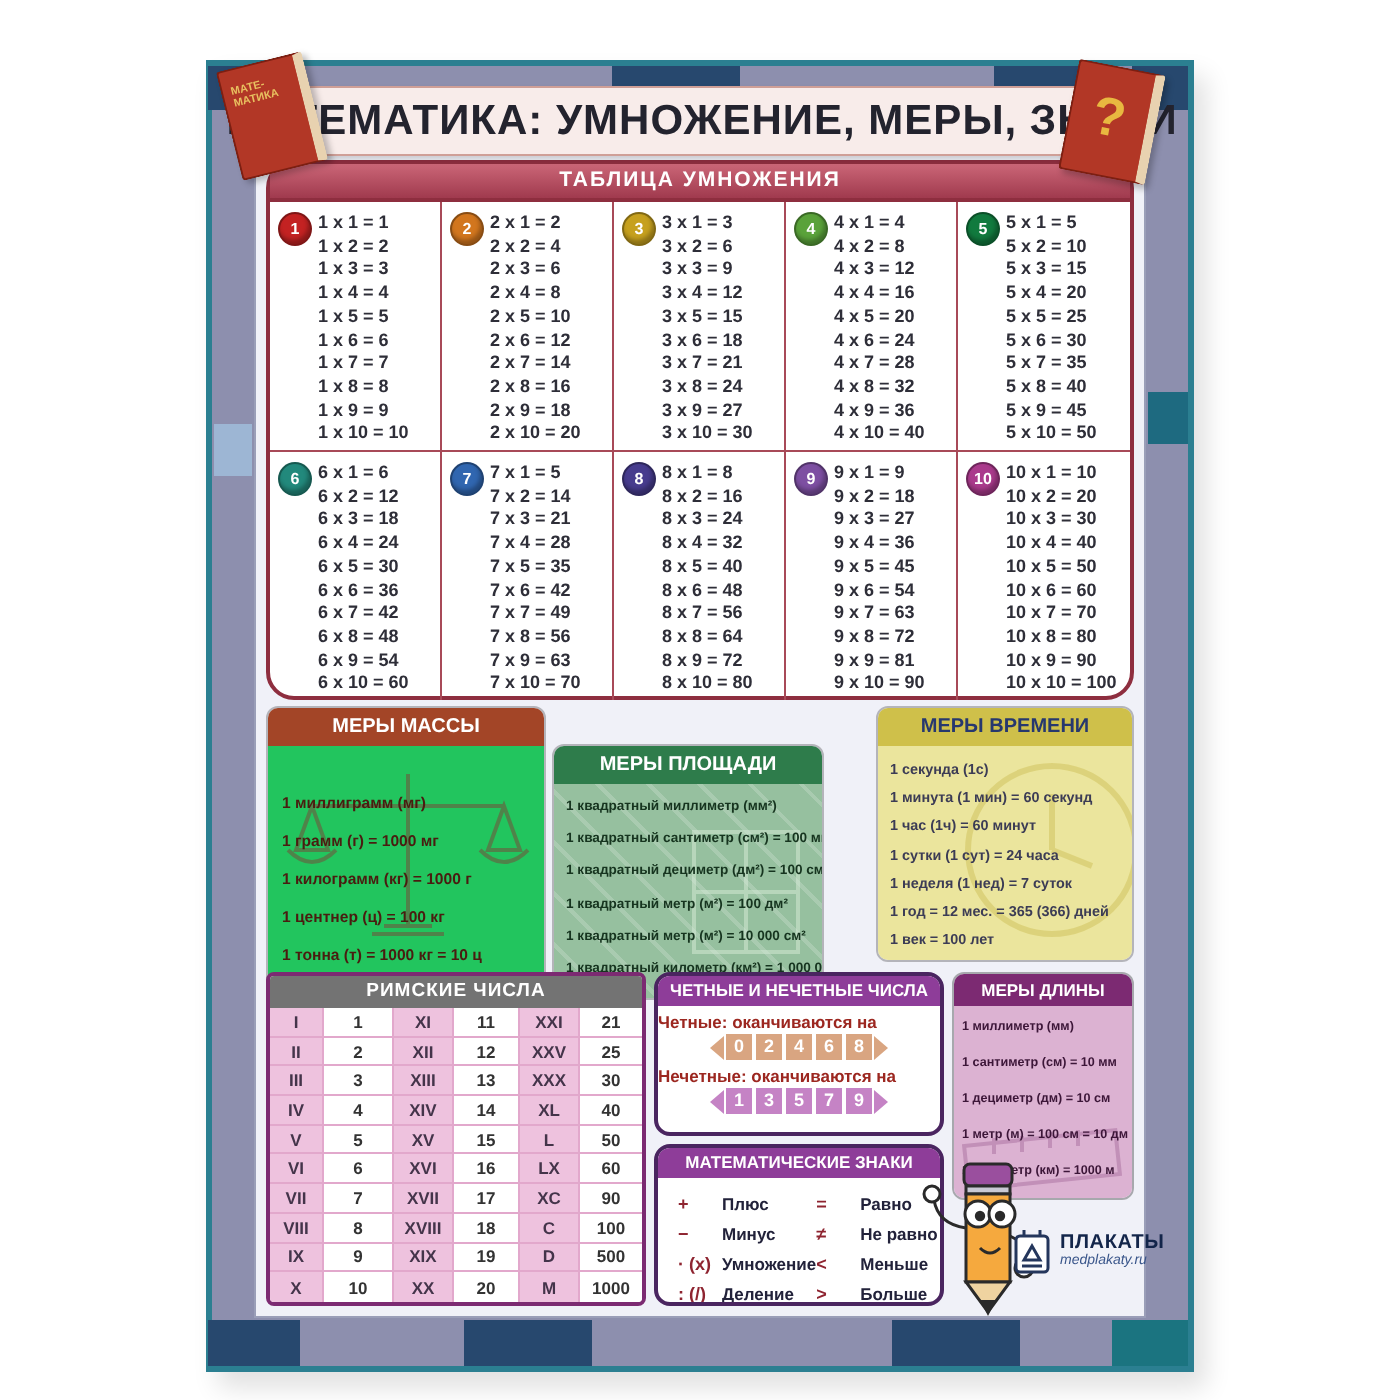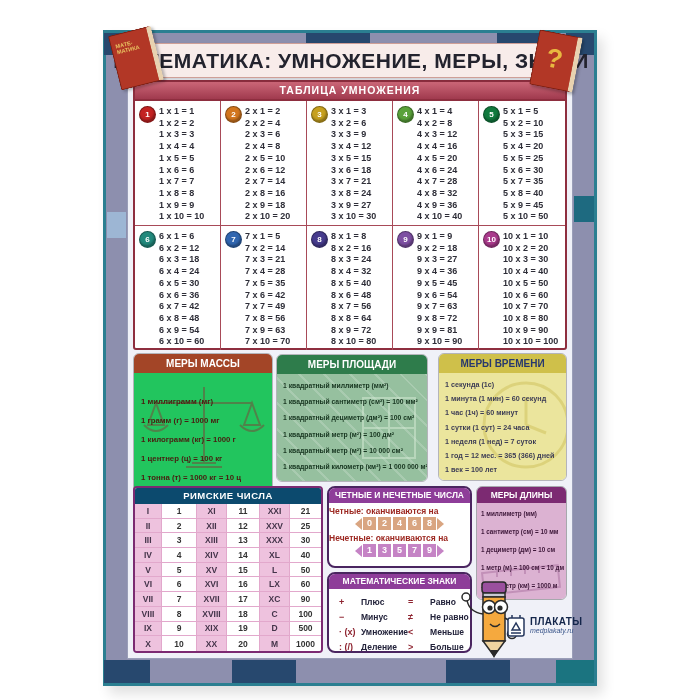--- a/index.html
+++ b/index.html
@@ -21,21 +21,21 @@
   .book{position:absolute;width:44px;height:56px;background:#b23726;border:1px solid #7c1f12;
         border-right:5px solid #e8d2b0;box-sizing:border-box;z-index:7;border-radius:2px;
         box-shadow:2px 2px 3px rgba(0,0,0,.25);}
   .book-left{left:114px;top:30px;transform:rotate(-14deg);}
   .book-right{left:534px;top:33px;transform:rotate(11deg);}
   .book-left span{display:block;margin:8px 2px 0 4px;font-size:5.5px;font-weight:bold;color:#e8c160;
                   line-height:6px;word-break:break-word;}
   .book-right span{display:block;text-align:center;margin-top:10px;font-size:27px;font-weight:bold;color:#e8b840;}
   
   .mult-panel{position:absolute;left:133px;top:80px;width:434px;height:270px;background:#fff;
-              border:2px solid #8e2e3f;border-radius:3px;box-sizing:border-box;z-index:3;}
+              border:2px solid #8e2e3f;border-radius:14px;box-sizing:border-box;z-index:3;}
   .mult-header{height:17px;line-height:17px;text-align:center;color:#fff;font-size:10.5px;font-weight:bold;
                letter-spacing:1px;background:linear-gradient(#cb6677,#a03a4e);border-bottom:2px solid #8e2e3f;}
   .mult-grid{display:grid;grid-template-columns:repeat(5,1fr);grid-template-rows:repeat(2,1fr);
              height:calc(100% - 19px);}
   .mult-block{position:relative;border-right:1px solid #a84a58;border-bottom:1px solid #a84a58;
               padding:5px 2px 2px 5px;box-sizing:border-box;}
   .mult-block:nth-child(5n){border-right:none;}
   .mult-block:nth-child(n+6){border-bottom:none;}
   .mult-badge{position:absolute;left:4px;top:5px;width:15px;height:15px;border-radius:50%;color:#fff;
               font-size:8px;font-weight:bold;text-align:center;line-height:15px;
@@ -44,34 +44,34 @@
   
   .mpanel{position:absolute;border-radius:6px;overflow:hidden;border:1px solid rgba(0,0,0,.25);
           box-sizing:border-box;z-index:3;}
   .m-header{height:19px;line-height:19px;text-align:center;font-weight:bold;font-size:10px;color:#fff;}
   .m-body{position:relative;height:calc(100% - 19px);box-sizing:border-box;font-weight:bold;}
   .m-item{position:relative;z-index:2;white-space:nowrap;}
   .mass{left:133px;top:353px;width:140px;height:144px;}
   .mass .m-header{background:#a34527;}
   .mass .m-body{background:#22c55e;padding:24px 6px 0 7px;}
   .mass .m-item{font-size:7.8px;color:#4a1c10;height:19px;}
-  .area{left:276px;top:354px;width:152px;height:128px;}
+  .area{left:276px;top:372px;width:136px;height:128px;}
   .area .m-header{background:#2e7c4b;}
   .area .m-body{background:#96c09f;padding:8px 5px 0 6px;
     background-image:repeating-linear-gradient(45deg,rgba(255,255,255,.18) 0 2px,transparent 2px 18px);}
   .area .m-item{font-size:6.8px;color:#16341f;height:16.2px;}
   .time{left:438px;top:353px;width:129px;height:128px;}
   .time .m-header{background:#cfc04a;color:#27386e;}
   .time .m-body{background:#ebe59d;padding:7px 4px 0 6px;}
   .time .m-item{font-size:7.2px;color:#3c3c55;height:14.2px;}
   .wm{position:absolute;z-index:1;opacity:.5;pointer-events:none;}
   
   .roman-panel{position:absolute;left:133px;top:486px;width:190px;height:167px;background:#fff;
                border:2px solid #7c2a72;border-radius:4px;box-sizing:border-box;overflow:hidden;z-index:3;}
-  .roman-header{height:16px;line-height:16px;background:#0c4a6e;color:#fff;text-align:center;
+  .roman-header{height:16px;line-height:16px;background:#737373;color:#fff;text-align:center;
                 font-size:9.5px;font-weight:bold;letter-spacing:.5px;}
   .roman-table{display:grid;grid-template-rows:repeat(10,1fr);height:calc(100% - 16px);}
   .roman-row{display:grid;grid-template-columns:27px 35px 30px 33px 30px 1fr;border-bottom:1px solid #e2a8cc;}
   .roman-row:last-child{border-bottom:none;}
   .rcell{display:flex;align-items:center;justify-content:center;font-size:8.5px;color:#333;
          border-right:1px solid #e2a8cc;}
   .rcell:last-child{border-right:none;}
   .rrom{background:#eec2de;font-weight:bold;color:#44344a;}
   .rval{background:#ffffff;font-weight:bold;}
   

